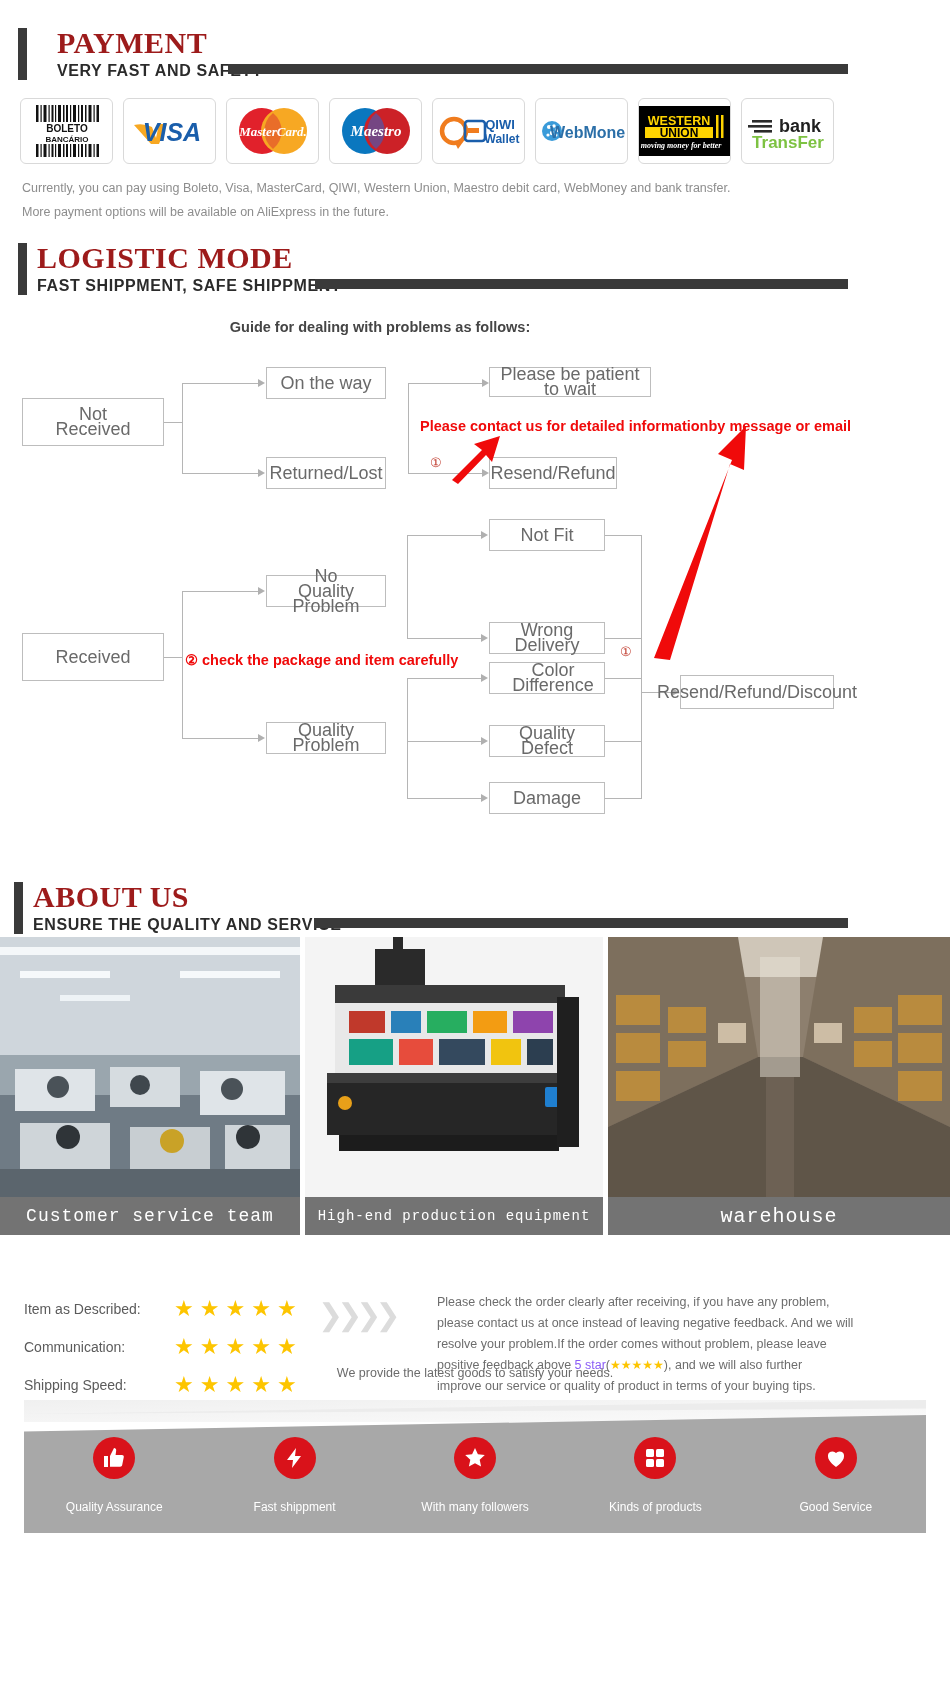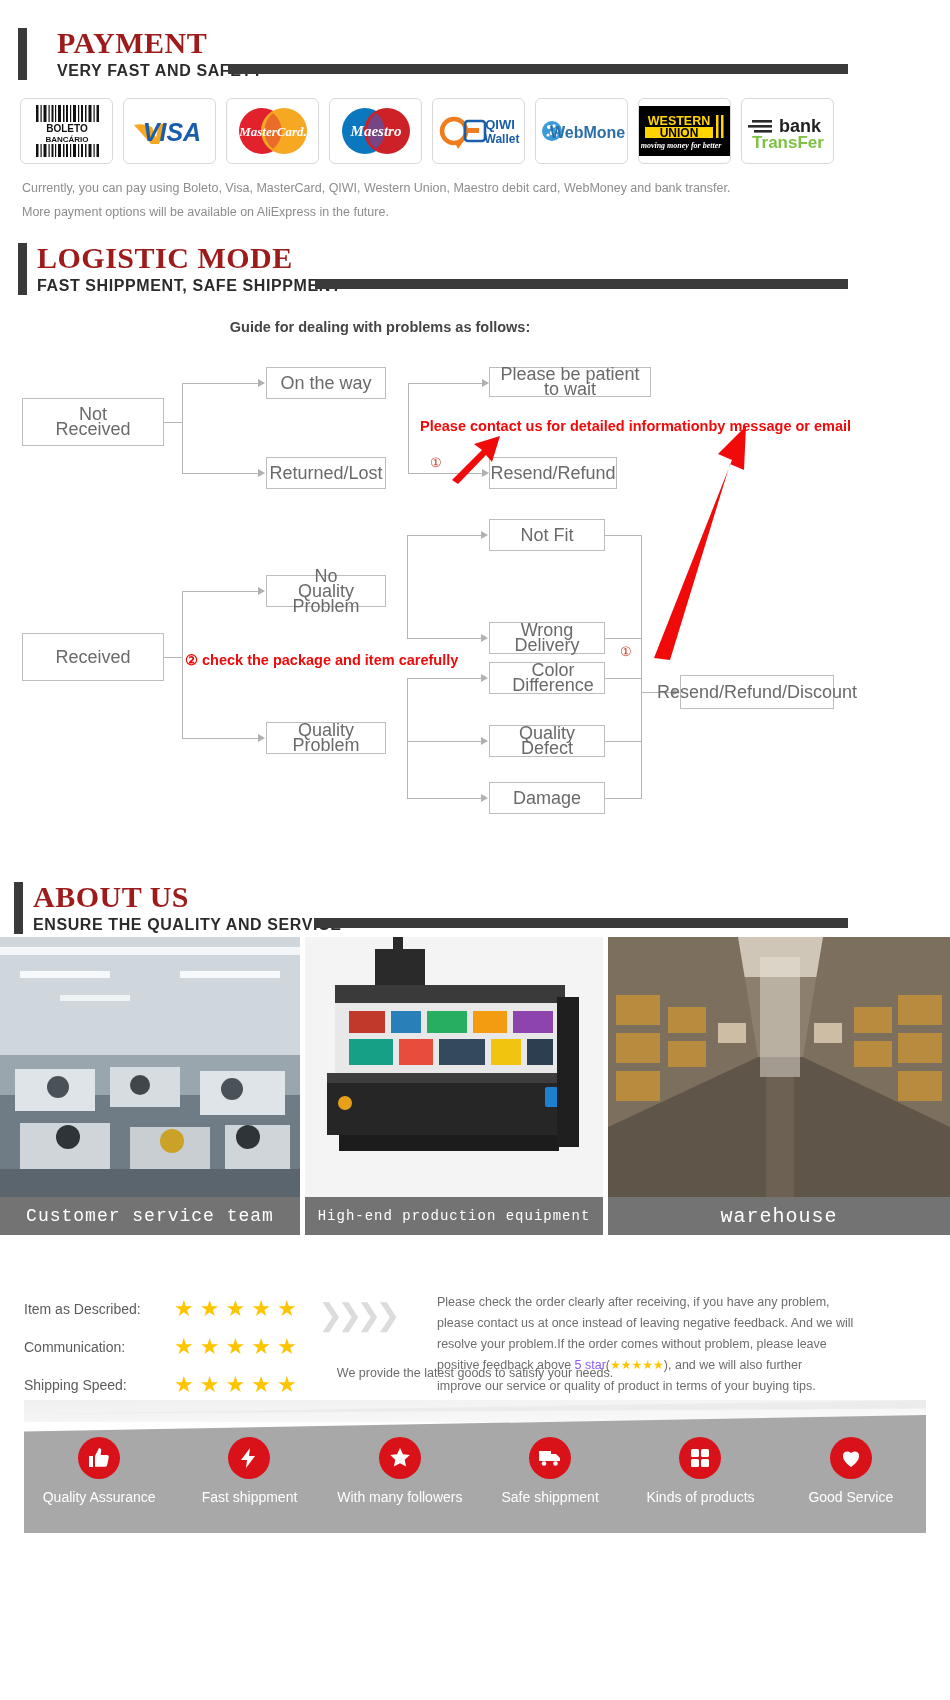--- a/index.html
+++ b/index.html
@@ -122,21 +122,21 @@
   
   #footer { position:absolute; left:24px; top:1415px; width:902px; height:118px; }
   #footer-bg { position:absolute; left:0; top:0; width:902px; height:118px;
     background:#a8a8a8; clip-path:polygon(0 14%, 100% 0, 100% 100%, 0 100%); }
   #footer-items { position:absolute; left:0; top:22px; width:902px; display:flex; }
   .f-item { flex:1; display:flex; flex-direction:column; align-items:center; }
   .f-circle {
     width:42px; height:42px; border-radius:50%; background:#d9121a;
     display:flex; align-items:center; justify-content:center; color:#fff;
   }
-  .f-label { margin-top:10px; font-size:14px; color:#fff; white-space:nowrap; }
+  .f-label { margin-top:21px; font-size:12px; color:#fff; white-space:nowrap; }
 </style>
 </head>
 <body>
 
 <div id="payment-section">
   <div class="sec-head" id="payment-head">
     <div class="sec-bar"></div>
     <div class="sec-titles">
       <div class="sec-main">PAYMENT</div>
       <div class="sec-sub">VERY FAST AND SAFETY</div>
@@ -527,30 +527,20 @@
 
     <div class="f-item">
       <div class="f-circle">
         <svg width="24" height="24" viewBox="0 0 24 24" fill="#fff">
             <path d="M12 2l2.9 6.3 6.9.8-5.1 4.7 1.4 6.8L12 17.2 5.9 20.6l1.4-6.8L2.2 9.1l6.9-.8z"></path>
           </svg>
       </div>
       <div class="f-label">With many followers</div>
     </div>
 
-    <div class="f-item">
-      <div class="f-circle">
-        <svg width="26" height="26" viewBox="0 0 26 26" fill="#fff">
-            <path d="M2 6h12v10H2zM14 9h5l4 4v3h-9z"></path>
-            <circle cx="7" cy="18.5" r="2.3"></circle>
-            <circle cx="18.5" cy="18.5" r="2.3"></circle>
-          </svg>
-      </div>
-      <div class="f-label">Safe shippment</div>
-    </div>
 
     <div class="f-item">
       <div class="f-circle">
         <svg width="24" height="24" viewBox="0 0 24 24" fill="#fff">
             <rect x="3" y="3" width="8" height="8" rx="1.5"></rect>
             <rect x="13" y="3" width="8" height="8" rx="1.5"></rect>
             <rect x="3" y="13" width="8" height="8" rx="1.5"></rect>
             <rect x="13" y="13" width="8" height="8" rx="1.5"></rect>
           </svg>
       </div>

